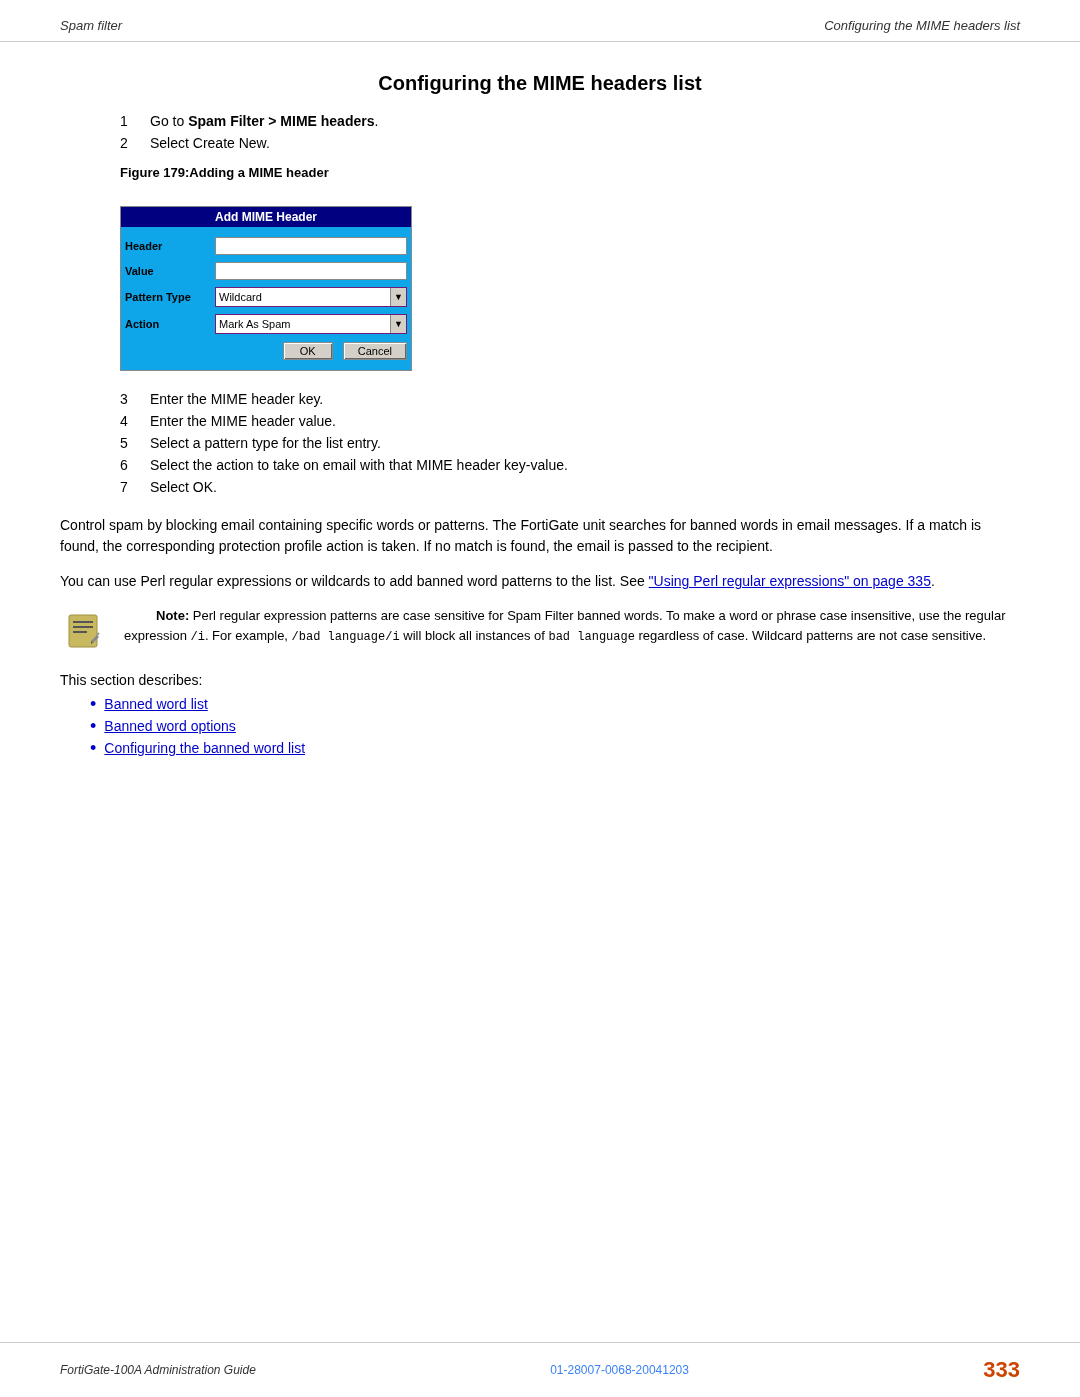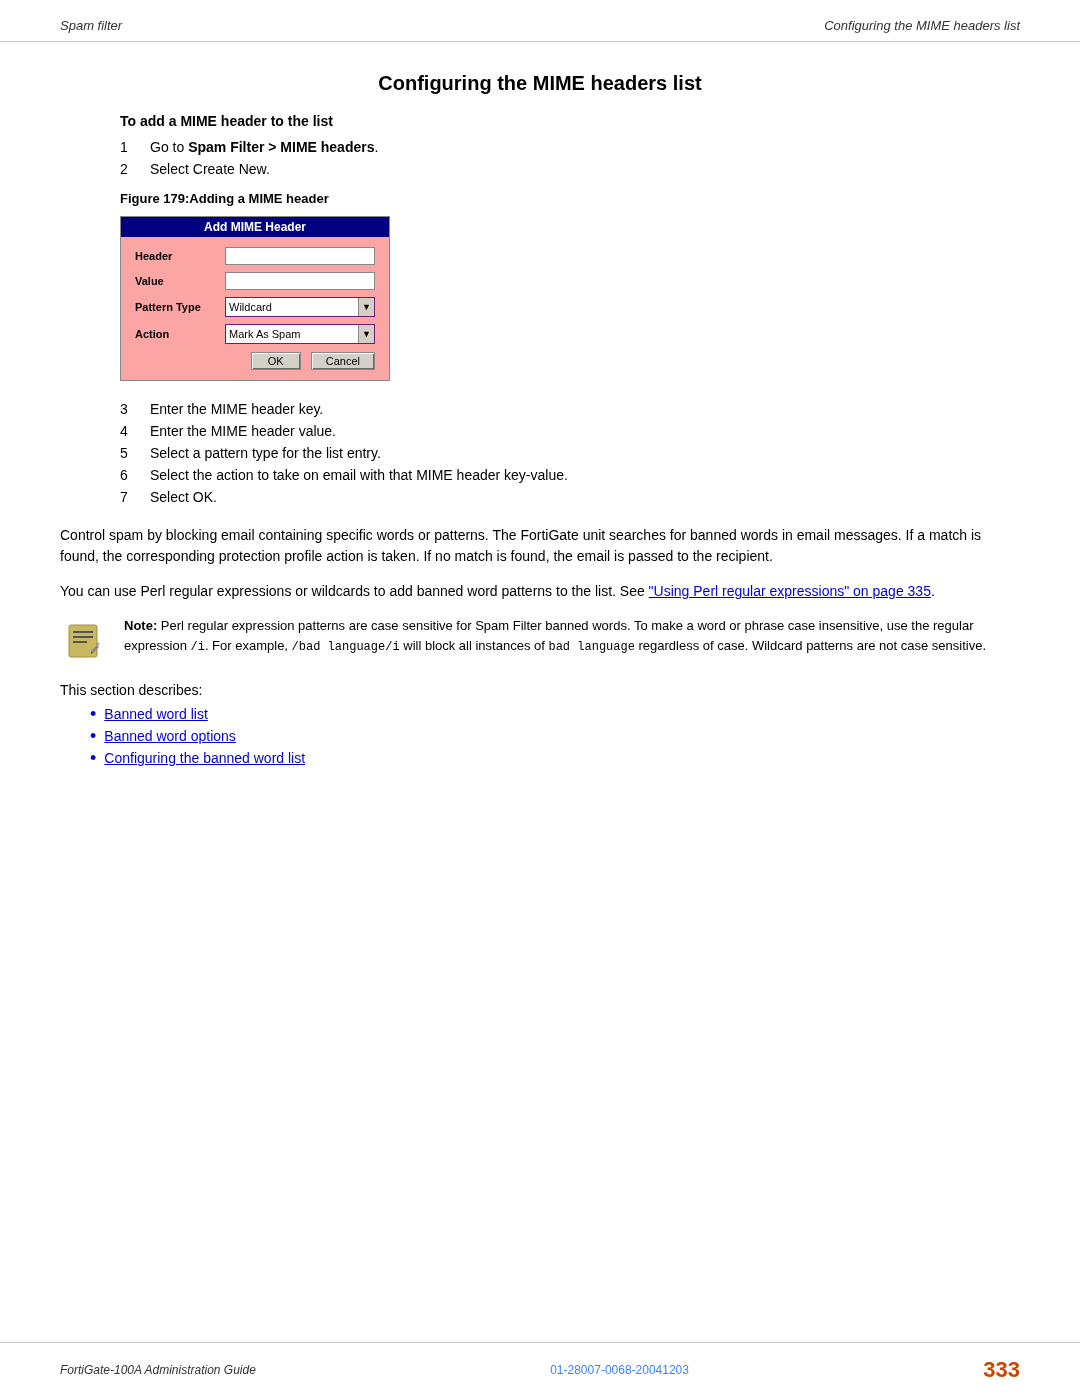--- a/index.html
+++ b/index.html
@@ -77,48 +77,48 @@
 
     .bold-text {
       font-weight: bold;
     }
 
     
     .figure-caption {
       font-size: 13px;
       font-weight: bold;
       margin-left: 60px;
-      margin-bottom: 10px;
+      margin-bottom: 26px;
       margin-top: 14px;
     }
 
     
     .dialog-container {
       margin-left: 60px;
       margin-bottom: 20px;
     }
 
     .dialog-box {
       border: 1px solid #888;
-      background: #fca5a5;
-      width: 270px;
+      background: #0ea5e9;
+      width: 292px;
       font-size: 12px;
     }
 
     .dialog-titlebar {
       background: #000080;
       color: white;
       text-align: center;
       padding: 3px 6px;
       font-size: 12px;
       font-weight: bold;
     }
 
     .dialog-body {
-      padding: 10px 14px;
+      padding: 10px 4px;
     }
 
     .dialog-row {
       display: flex;
       align-items: center;
       margin-bottom: 7px;
     }
 
     .dialog-label {
       width: 90px;
@@ -230,20 +230,21 @@
     }
 
     .note-text {
       font-size: 13px;
       line-height: 1.5;
       color: #000;
     }
 
     .note-text .note-label {
       font-weight: bold;
+      margin-left: 32px;
     }
 
     code {
       font-family: 'Courier New', monospace;
       font-size: 12px;
       background: transparent;
     }
 
     
     .bullet-list {
@@ -312,21 +313,20 @@
 
 <div class="page-header">
   <span class="header-left">Spam filter</span>
   <span class="header-right">Configuring the MIME headers list</span>
 </div>
 
 <div class="content">
 
   <h2 class="section-title">Configuring the MIME headers list</h2>
 
-  <p class="subsection-title">To add a MIME header to the list</p>
 
   <div class="numbered-list">
     <div class="numbered-item">
       <span class="num">1</span>
       <span class="item-text">
         <span>Go to </span><span class="bold-text">Spam Filter &gt; MIME headers</span><span>.</span>
       </span>
     </div>
     <div class="numbered-item">
       <span class="num">2</span>

